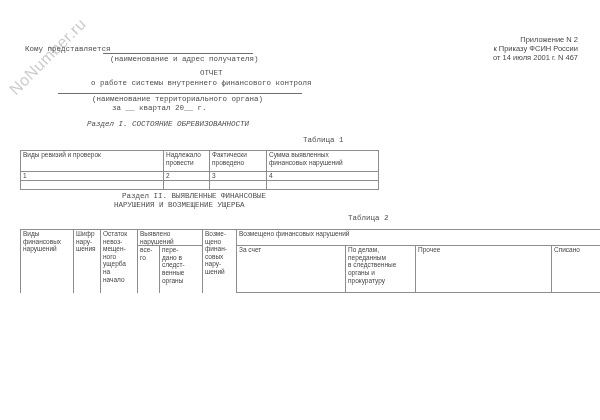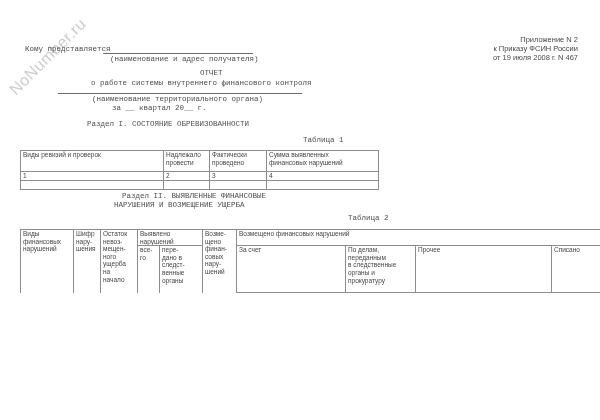--- a/index.html
+++ b/index.html
@@ -35,34 +35,34 @@
 </head>
 <body>
 
 <div class="abs watermark">NoNumber.ru</div>
 
 <div class="content">
 
   <div class="abs corner sans">
     <div>Приложение N 2</div>
     <div>к Приказу ФСИН России</div>
-    <div>от 19 июля 2008 г. N 467</div>
+    <div>от 14 июля 2001 г. N 467</div>
   </div>
 
   <div class="abs mono" style="left:25px;top:45px;">Кому представляется</div>
   <div class="abs recipient-line"></div>
   <div class="abs mono" style="left:110px;top:55px;">(наименование и адрес получателя)</div>
 
 
   <div class="abs mono" style="left:200px;top:69px;">ОТЧЕТ</div>
   <div class="abs mono" style="left:70px;top:79px;padding-left:21px;">о работе системы внутреннего финансового контроля</div>
   <div class="abs org-line"></div>
   <div class="abs mono" style="left:92px;top:95px;">(наименование территориального органа)</div>
   <div class="abs mono" style="left:112px;top:104px;">за __ квартал 20__ г.</div>
-  <div class="abs mono" style="left:87px;top:120px;">Раздел I. СОСТОЯНИЕ ОБРЕВИЗОВАННОСТИ</div>
+  <div class="abs mono" style="left:87px;top:120px;font-style:italic;">Раздел I. СОСТОЯНИЕ ОБРЕВИЗОВАННОСТИ</div>
 
   <div class="abs mono" style="left:303px;top:136px;">Таблица 1</div>
   <div class="abs t1">
     <table>
       <colgroup>
           <col style="width:143px">
           <col style="width:46px">
           <col style="width:57px">
           <col style="width:112px">
         </colgroup>

